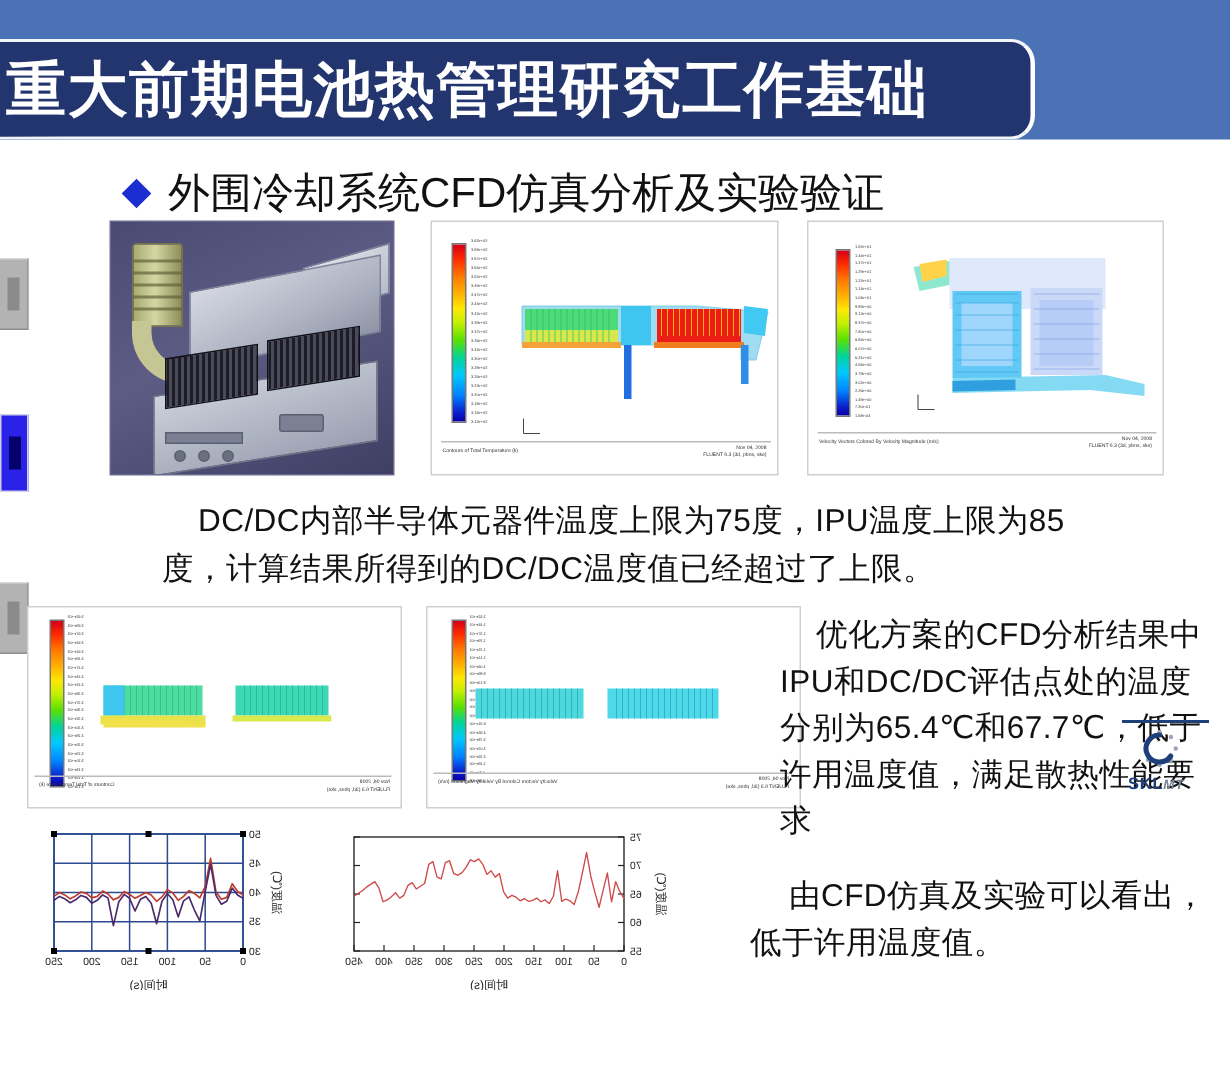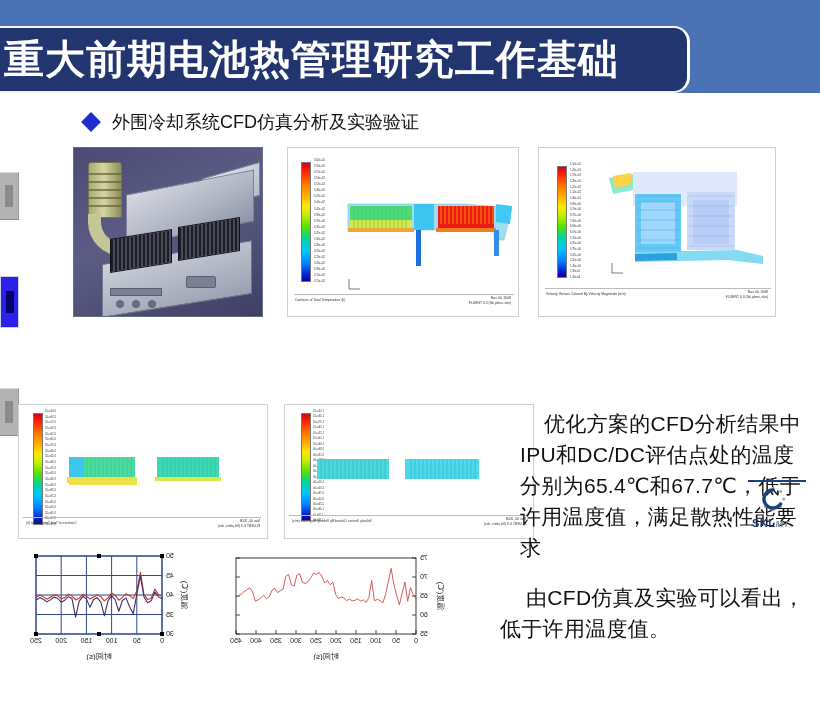--- a/index.html
+++ b/index.html
@@ -44,21 +44,21 @@
   .bullet-row {
     position: absolute; left: 84px; top: 110px;
     display: flex; align-items: center; gap: 14px;
   }
   .diamond {
     width: 14px; height: 14px;
     background: #1d2ed0;
     transform: rotate(45deg);
   }
   .bullet-text {
-    font-size: 18px; color: #111111; white-space: nowrap;
+    font-size: 28px; color: #111111; white-space: nowrap;
   }
 
   
   .edge-stub {
     position: absolute; left: 0;
     width: 19px;
     background: #b3b3b3;
     border-top: 1px solid #d8d8d8;
     border-bottom: 1px solid #8f8f8f;
     border-right: 1px solid #9a9a9a;
@@ -436,20 +436,21 @@
         <line x1="3" y1="13" x2="14" y2="13" stroke="#444" stroke-width="0.7"></line>
       </svg>
     </div>
 
     <div class="fl-frameline" style="left:6px; top:140px; width:226px;"></div>
     <div class="fl-caption" style="left:7px; top:144px;">Velocity Vectors Colored By Velocity Magnitude (m/s)</div>
     <div class="fl-caption" style="right:7px; top:142px; text-align:right;">Nov 04, 2008</div>
     <div class="fl-caption" style="right:7px; top:147px; text-align:right;">FLUENT 6.3 (3d, pbns, ske)</div>
   </div>
 
+  <div class="para" id="para-limit">DC/DC内部半导体元器件温度上限为75度，IPU温度上限为85度，计算结果所得到的DC/DC温度值已经超过了上限。</div>
 
   <div class="fig fluent mirror" id="fig-mid-left">
     <div class="fl-legend" style="right:14px; top:8px; height:112px;"></div>
     <div class="fl-ticks" id="ticks-mid-left" style="right:26px; top:6px; height:116px; align-items:flex-end;">
         <span>3.62e+02</span>
         <span>3.59e+02</span>
         <span>3.57e+02</span>
         <span>3.54e+02</span>
         <span>3.52e+02</span>
         <span>3.49e+02</span>

